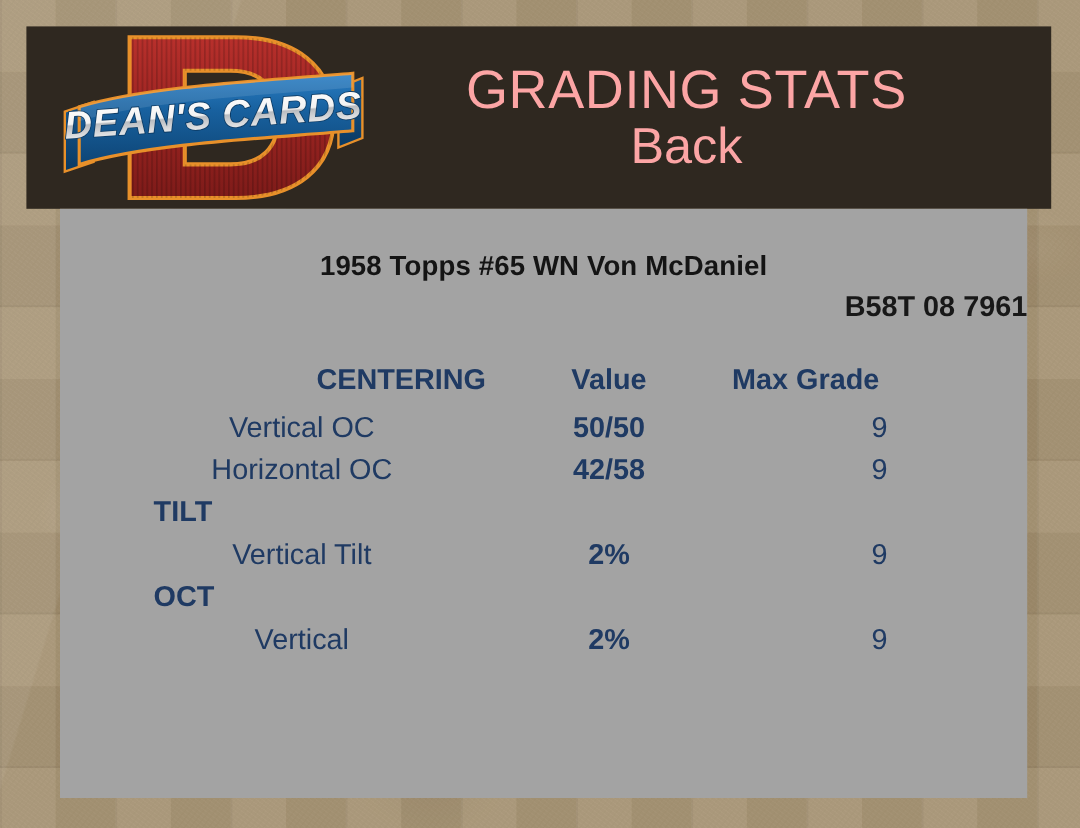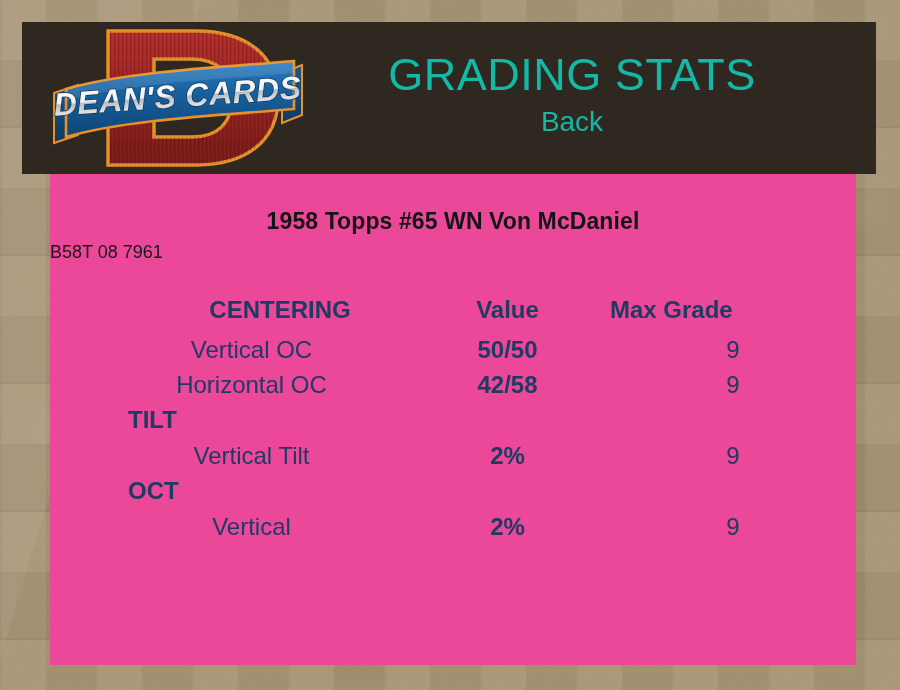--- a/index.html
+++ b/index.html
@@ -77,60 +77,60 @@
     height: 150px;
     flex: 0 0 262px;
     margin-left: 24px;
   }
   .logo-svg { display: block; }
 
   
   .header-titles {
     flex: 1 1 auto;
     text-align: center;
-    color: #14b8a6;
+    color: #fca5a5;
     padding-right: 40px;
     margin-top: -4px;
   }
   .header-title {
     font-size: 45px;
     line-height: 52px;
     letter-spacing: 0.5px;
     font-weight: 400;
     white-space: nowrap;
   }
   .header-subtitle {
-    font-size: 28px;
+    font-size: 42px;
     line-height: 42px;
     font-weight: 400;
   }
 
   
   .panel {
     position: absolute;
     left: 50px;
     top: 174px;
     width: 806px;
     height: 491px;
-    background: #ec4899;
+    background: #a3a3a3;
   }
 
   .card-title {
     margin-top: 34px;
     text-align: center;
     font-size: 23px;
     font-weight: bold;
     color: #141414;
     letter-spacing: 0.1px;
   }
   .card-id {
     margin-top: 7px;
-    text-align: left;
-    font-size: 18px;
-    font-weight: 400;
+    text-align: right;
+    font-size: 24px;
+    font-weight: 700;
     color: #181818;
   }
 
   
   .stats {
     margin-top: 33px;
     width: 100%;
     border-collapse: collapse;
     color: #1f3a63;
   }
@@ -142,21 +142,21 @@
     padding: 0;
     font-weight: 400;
     vertical-align: baseline;
   }
 
   .row-head th {
     font-size: 24px;
     font-weight: bold;
     height: 40px;
   }
-  .row-head .h-label { text-align: center; padding-left: 105px; }
+  .row-head .h-label { text-align: right; padding-left: 105px; }
   .row-head .h-value { }
   .row-head .h-grade { text-align: left; }
 
   .row-section td {
     font-size: 24px;
     font-weight: bold;
     text-align: left;
     padding-left: 78px;
     height: 36px;
   }

